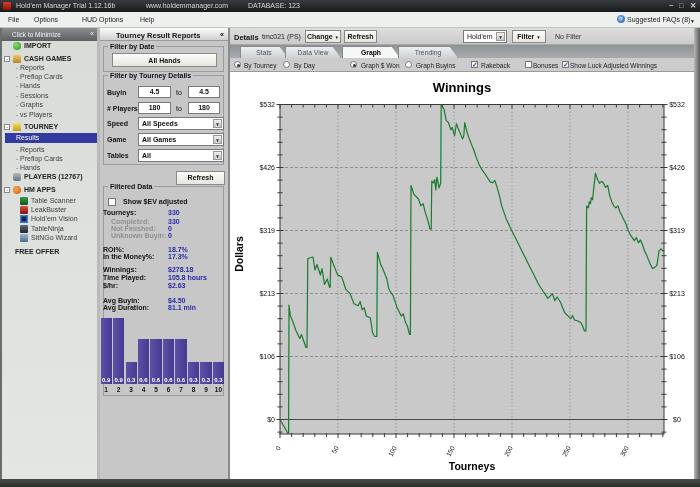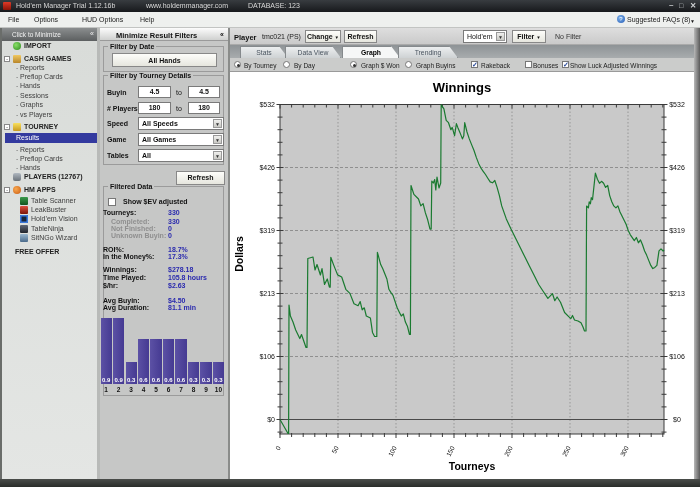--- a/index.html
+++ b/index.html
@@ -160,21 +160,21 @@
  <div class="titem" style="top:192.3px;">
       <span class="ticon" style="left:18px;background:linear-gradient(#9ab8d0,#4a6a8a);border-radius:1px;"></span>
       <span style="position:absolute;left:29px;top:1px;">SitNGo Wizard</span>
     </div>
  <div class="titem" style="top:205.5px;">
       <b style="position:absolute;left:13px;top:1px;">FREE OFFER</b>
     </div>
 </div>
 
 <div id="fphead" class="abs">
-    <span style="position:absolute;left:16px;top:3px;font-size:7.5px;font-weight:bold;">Minimize Result Filters</span>
+    <span style="position:absolute;left:16px;top:3px;font-size:7.5px;font-weight:bold;">Tourney Result Reports</span>
     <span style="position:absolute;right:4px;top:3px;font-size:7px;font-weight:bold;">«</span>
   </div>
 <div id="fpbody" class="abs">
  <div class="grp" style="left:3px;top:5px;width:121px;height:26px;">
       <span class="leg">Filter by Date</span>
     </div>
  <div class="grp" style="left:3px;top:34px;width:121px;height:90px;">
       <span class="leg">Filter by Tourney Details</span>
     </div>
  <div class="grp" style="left:3px;top:145px;width:121px;height:210px;">
@@ -255,21 +255,21 @@
  <div class="hnum" style="left:87.9px;top:345px;width:11.3px;">8</div>
  <div class="hbar" style="left:100.3px;top:321.0px;width:11.3px;height:22.0px;"></div>
  <div class="hval" style="left:100.3px;top:335.5px;width:11.3px;">0.3</div>
  <div class="hnum" style="left:100.3px;top:345px;width:11.3px;">9</div>
  <div class="hbar" style="left:112.8px;top:321.0px;width:11.3px;height:22.0px;"></div>
  <div class="hval" style="left:112.8px;top:335.5px;width:11.3px;">0.3</div>
  <div class="hnum" style="left:112.8px;top:345px;width:11.3px;">10</div>
 </div>
 
 <div id="prow" class="abs">
- <span class="abs" style="left:4px;top:5px;font-size:7.5px;font-weight:bold;color:#111;">Player</span>
+ <span class="abs" style="left:4px;top:5px;font-size:7.5px;font-weight:bold;color:#111;">Details</span>
  <span class="abs" style="left:32px;top:5px;font-size:7px;color:#222;">tmc021 (PS)</span>
  <div class="btn" style="left:75px;top:2px;width:36px;height:13px;line-height:11px;">Change <span style="font-size:4.5px;">▼</span></div>
  <div class="btn" style="left:114px;top:2px;width:33px;height:13px;line-height:11px;">Refresh</div>
  <div class="abs" style="left:233px;top:2px;width:44px;height:13px;background:#fff;border:1px solid #7a7a7a;font-size:7px;color:#111;">
       <span style="position:absolute;left:3px;top:2px;">Hold'em</span>
       <span class="selarrow">▼</span>
     </div>
  <div class="btn" style="left:282px;top:2px;width:34px;height:13px;line-height:11px;">Filter <span style="font-size:4.5px;">▼</span></div>
  <span class="abs" style="left:325px;top:5px;font-size:7px;color:#333;">No Filter</span>
 </div>

